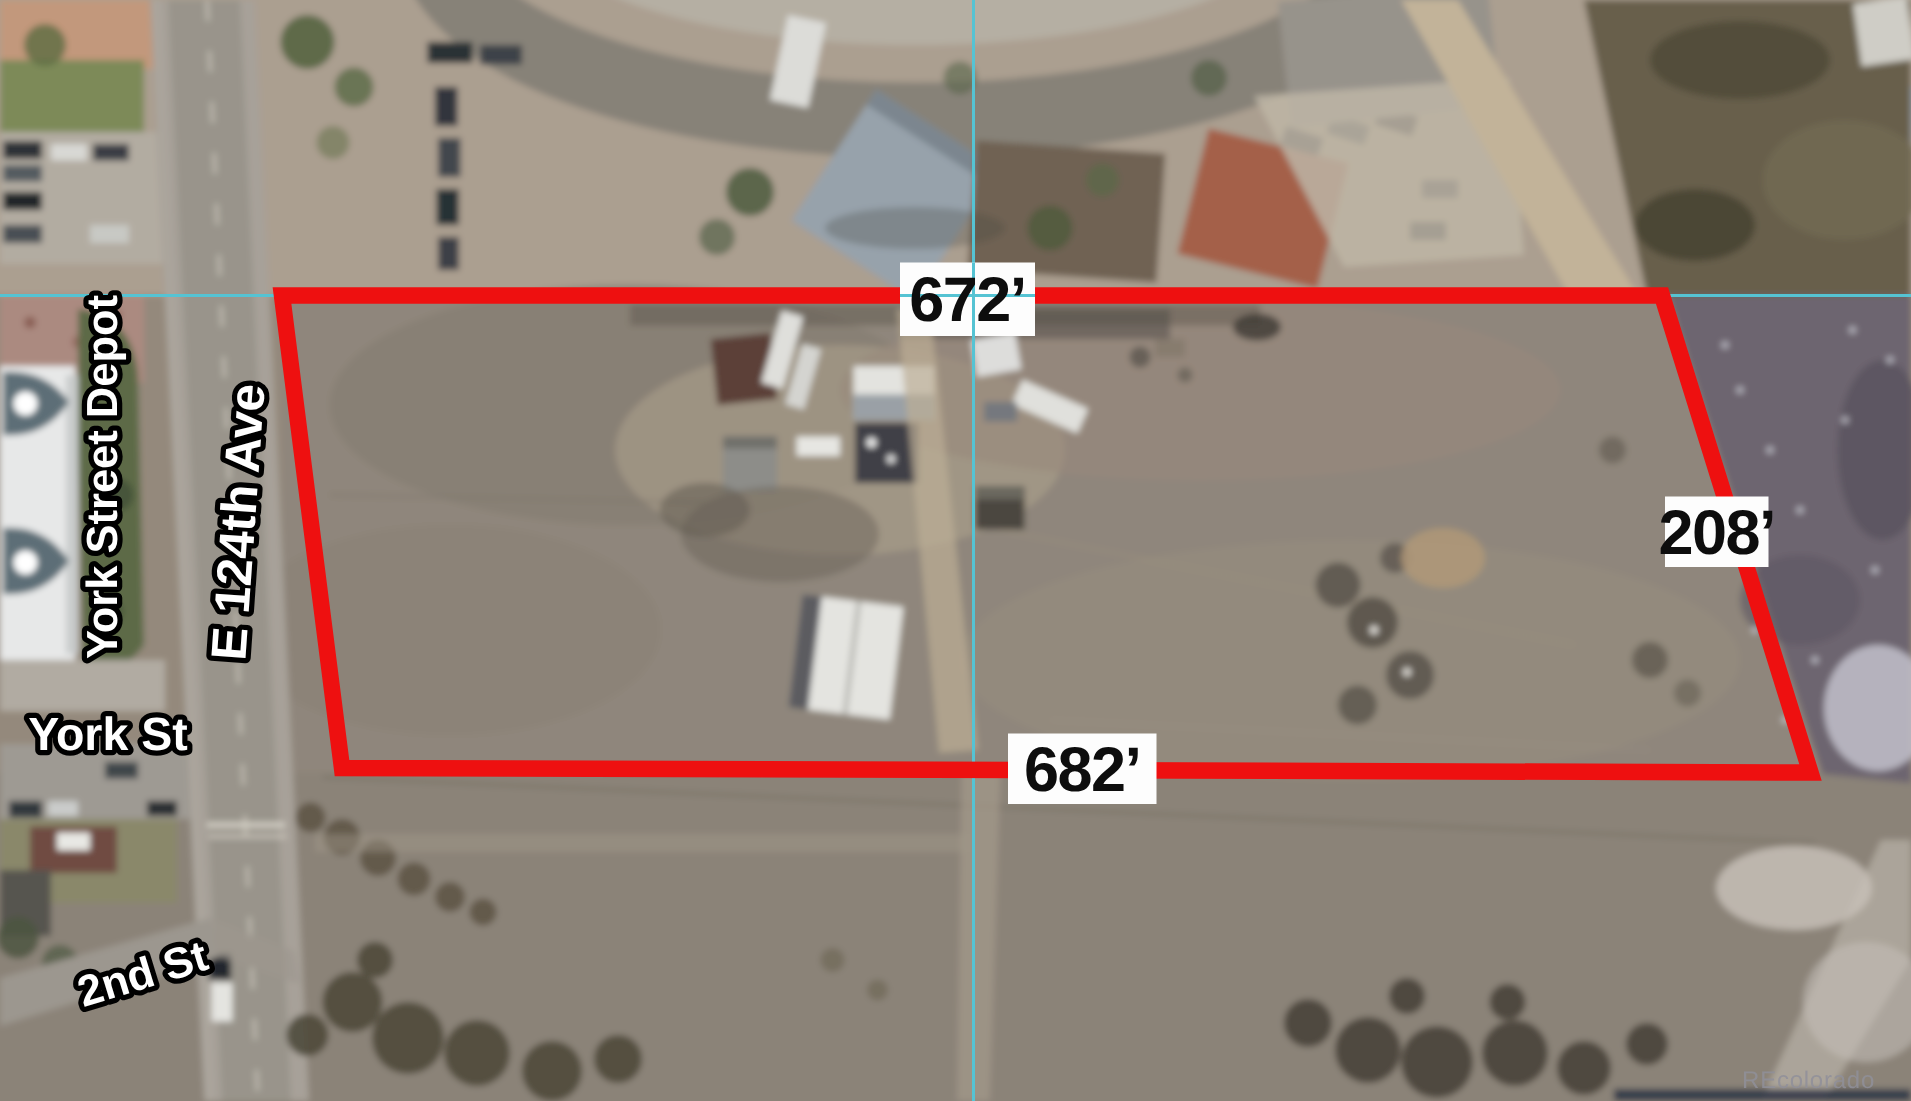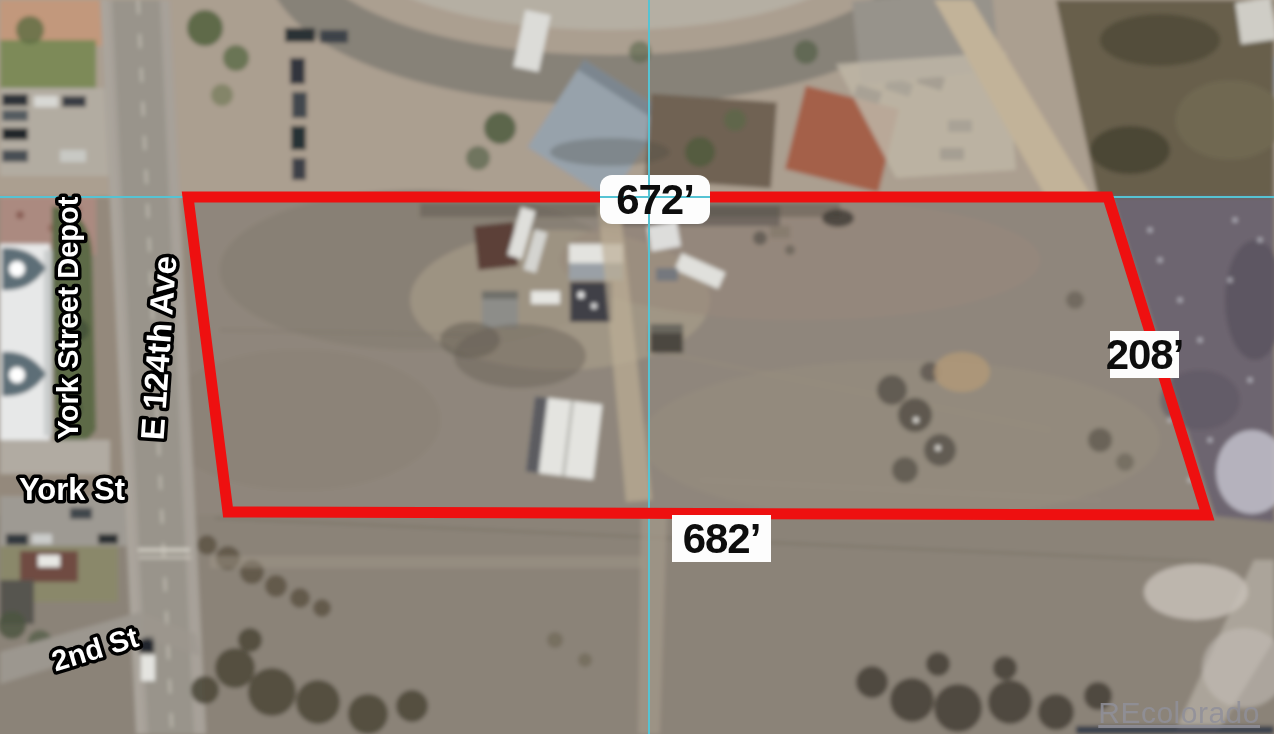--- a/index.html
+++ b/index.html
@@ -13,33 +13,32 @@
   .street-text{
     font-family:"Liberation Sans",sans-serif;font-weight:bold;fill:#fff;
     stroke:#000;stroke-width:7px;paint-order:stroke;stroke-linejoin:round;
   }
   .dim-label{
     position:absolute;z-index:20;background:#fdfdfd;
     display:flex;align-items:center;justify-content:center;
     font-weight:700;font-size:42px;color:#0d0d0d;letter-spacing:-1px;
     font-family:"Liberation Sans",sans-serif;
   }
-  .dim-top{left:600px;top:175px;width:110px;height:49px;border-radius:12px;}
+  .dim-top{left:600px;top:175px;width:90px;height:49px;}
   .dim-left{left:185px;top:323px;width:93px;height:49px;}
   .dim-right{left:1110px;top:331px;width:69px;height:47px;}
-  .dim-bottom{left:672px;top:489px;width:99px;height:47px;margin-top:26px;}
+  .dim-bottom{left:672px;top:489px;width:99px;height:47px;}
   .dim-label span{position:relative;z-index:2;}
   .ch{position:absolute;background:#55c3d3;z-index:1;}
   .ch-h{left:0;right:0;top:21px;height:2px;}
   .ch-v{top:0;bottom:0;left:48px;width:2px;}
   .watermark{
-    position:absolute;right:14px;bottom:4px;z-index:30;
-    font-size:30px;color:#90909a;opacity:.85;letter-spacing:.5px;
+    position:absolute;right:24px;bottom:4px;z-index:30;
+    font-size:16px;color:#90909a;opacity:.85;letter-spacing:.5px;
     font-family:"Liberation Sans",sans-serif;
-    text-decoration:underline;
   }
 </style>
 </head>
 <body>
 
 <div class="stage">
 
   <svg class="photo" viewBox="0 0 1274 734" preserveAspectRatio="none" aria-hidden="true">
     <defs>
       <filter id="soft" x="-5%" y="-5%" width="110%" height="110%">

